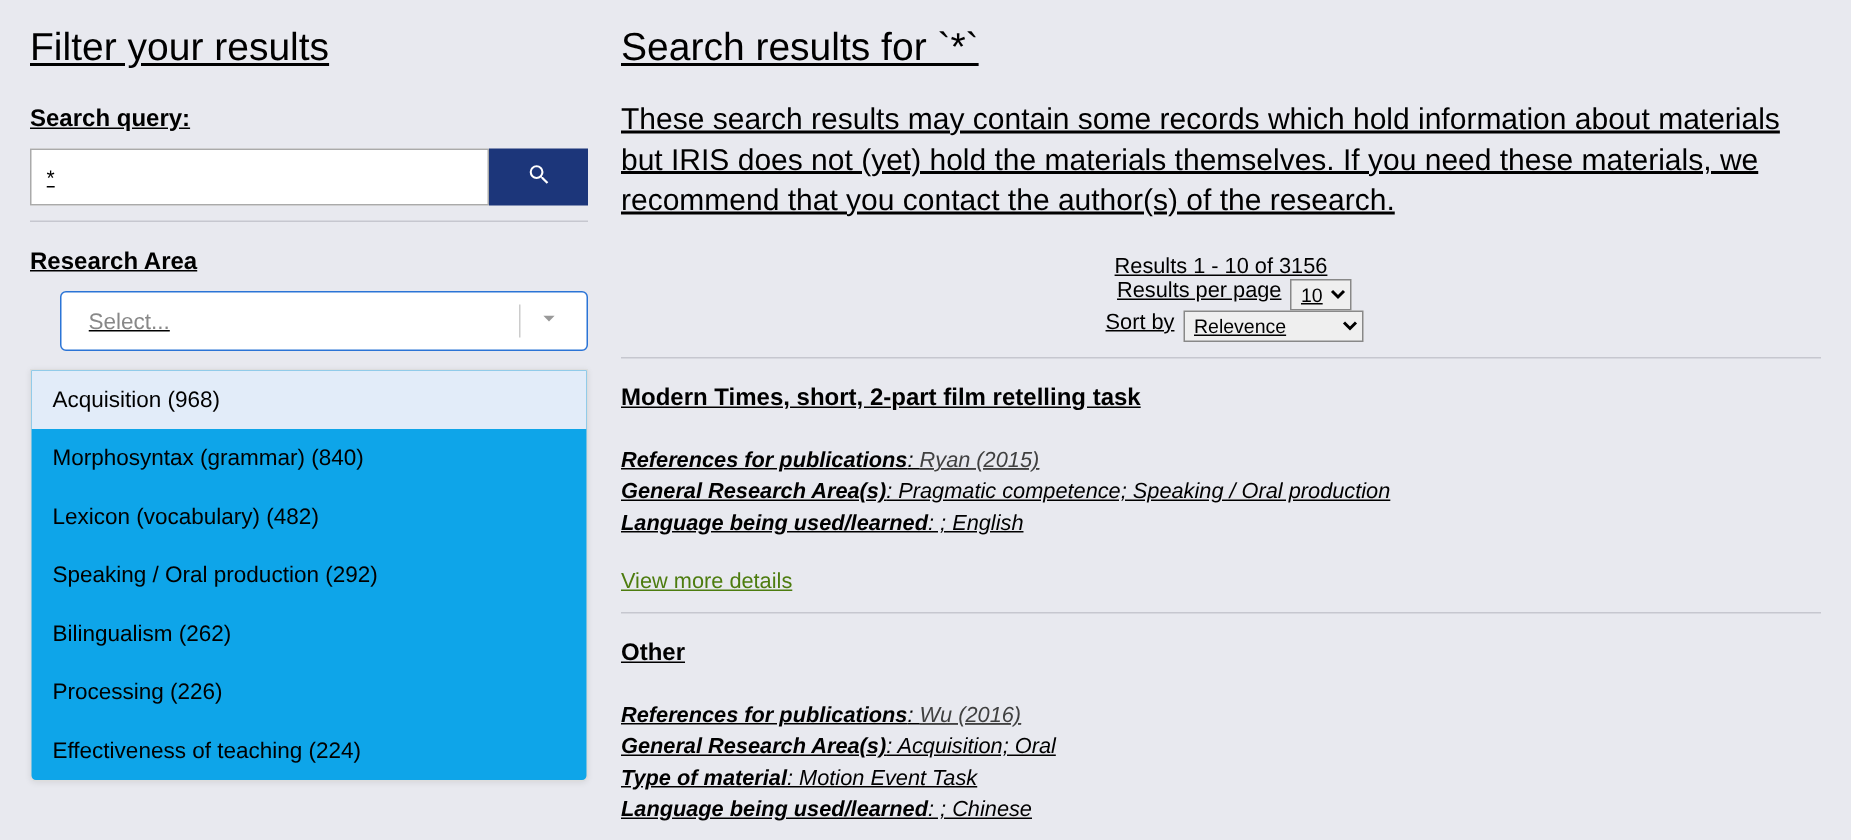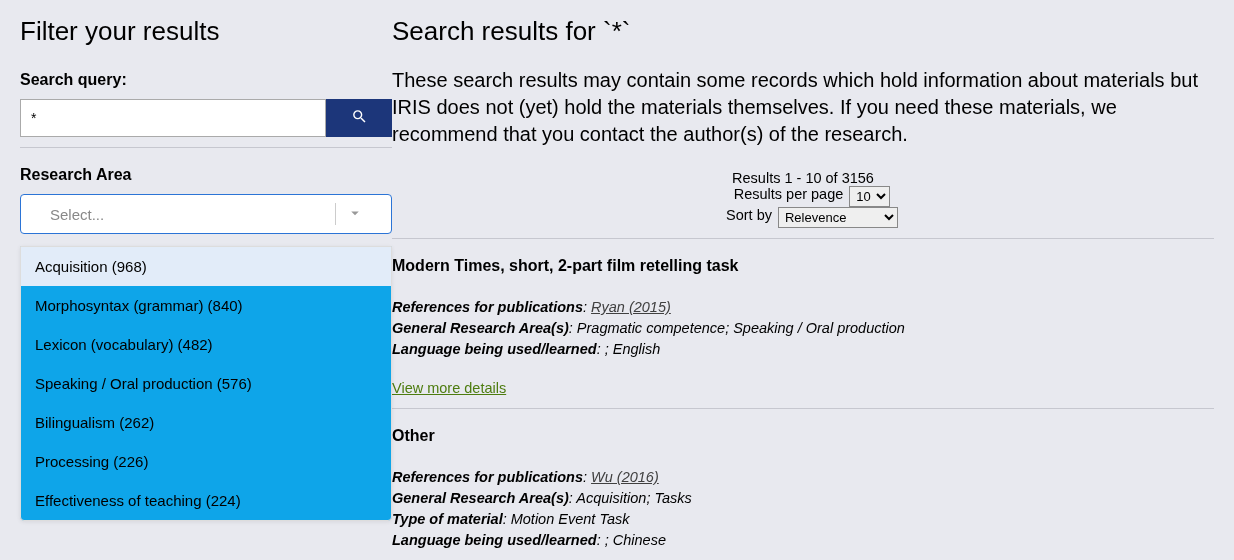--- a/index.html
+++ b/index.html
@@ -8,21 +8,22 @@
     font-family: Arial, Helvetica, sans-serif;
     background: #e8e9ef;
     color: #000;
     font-size: 15px;
   }
   .page {
     display: flex;
     width: 1234px;
     min-height: 560px;
     padding: 10px 20px;
-    gap: 0;
+    gap: 22px;
+    text-decoration: underline;
   }
   .sidebar {
     width: 372px;
     flex-shrink: 0;
     position: relative;
   }
   .main {
     flex: 1;
     min-width: 0;
   }
@@ -64,22 +65,23 @@
     margin: 10px 0 18px 0;
   }
   .select-box {
     position: relative;
     border: 1px solid #2b74d6;
     border-radius: 4px;
     background: #fff;
     height: 40px;
     display: flex;
     align-items: center;
-    padding: 0 27px;
+    padding: 0 16px;
     cursor: text;
+    margin-left: 20px;
   }
   .select-input {
     flex: 1;
     border: none;
     outline: none;
     font-size: 15px;
     background: transparent;
   }
   .select-input::placeholder { color: #888; }
   .select-divider {
@@ -196,21 +198,21 @@
         <svg width="18" height="18" viewBox="0 0 24 24">
             <path d="M7 10l5 5 5-5z"></path>
           </svg>
       </div>
     </div>
 
     <div class="dropdown" id="dropdown">
         <div class="dd-option highlight">Acquisition (968)</div>
         <div class="dd-option">Morphosyntax (grammar) (840)</div>
         <div class="dd-option">Lexicon (vocabulary) (482)</div>
-        <div class="dd-option">Speaking / Oral production (576)</div>
+        <div class="dd-option">Speaking / Oral production (292)</div>
         <div class="dd-option">Bilingualism (262)</div>
         <div class="dd-option">Processing (226)</div>
         <div class="dd-option">Effectiveness of teaching (224)</div>
       </div>
   </div>
 
   <div class="main">
     <div class="main-title">Search results for `*`</div>
     <div class="disclaimer">These search results may contain some records which hold information about materials but IRIS does not (yet) hold the materials themselves. If you need these materials, we recommend that you contact the author(s) of the research.</div>
 
@@ -246,21 +248,21 @@
     </div>
 
     <hr class="hr2">
 
     <div>
       <div class="result-title">Other</div>
       <div class="meta-line">
         <span class="k">References for publications</span><span>: </span><a href="#" class="ref-link">Wu (2016)</a>
       </div>
       <div class="meta-line">
-        <span class="k">General Research Area(s)</span><span>: Acquisition; Tasks</span>
+        <span class="k">General Research Area(s)</span><span>: Acquisition; Oral</span>
       </div>
       <div class="meta-line">
         <span class="k">Type of material</span><span>: Motion Event Task</span>
       </div>
       <div class="meta-line">
         <span class="k">Language being used/learned</span><span>: ; Chinese</span>
       </div>
     </div>
   </div>
 </div>

